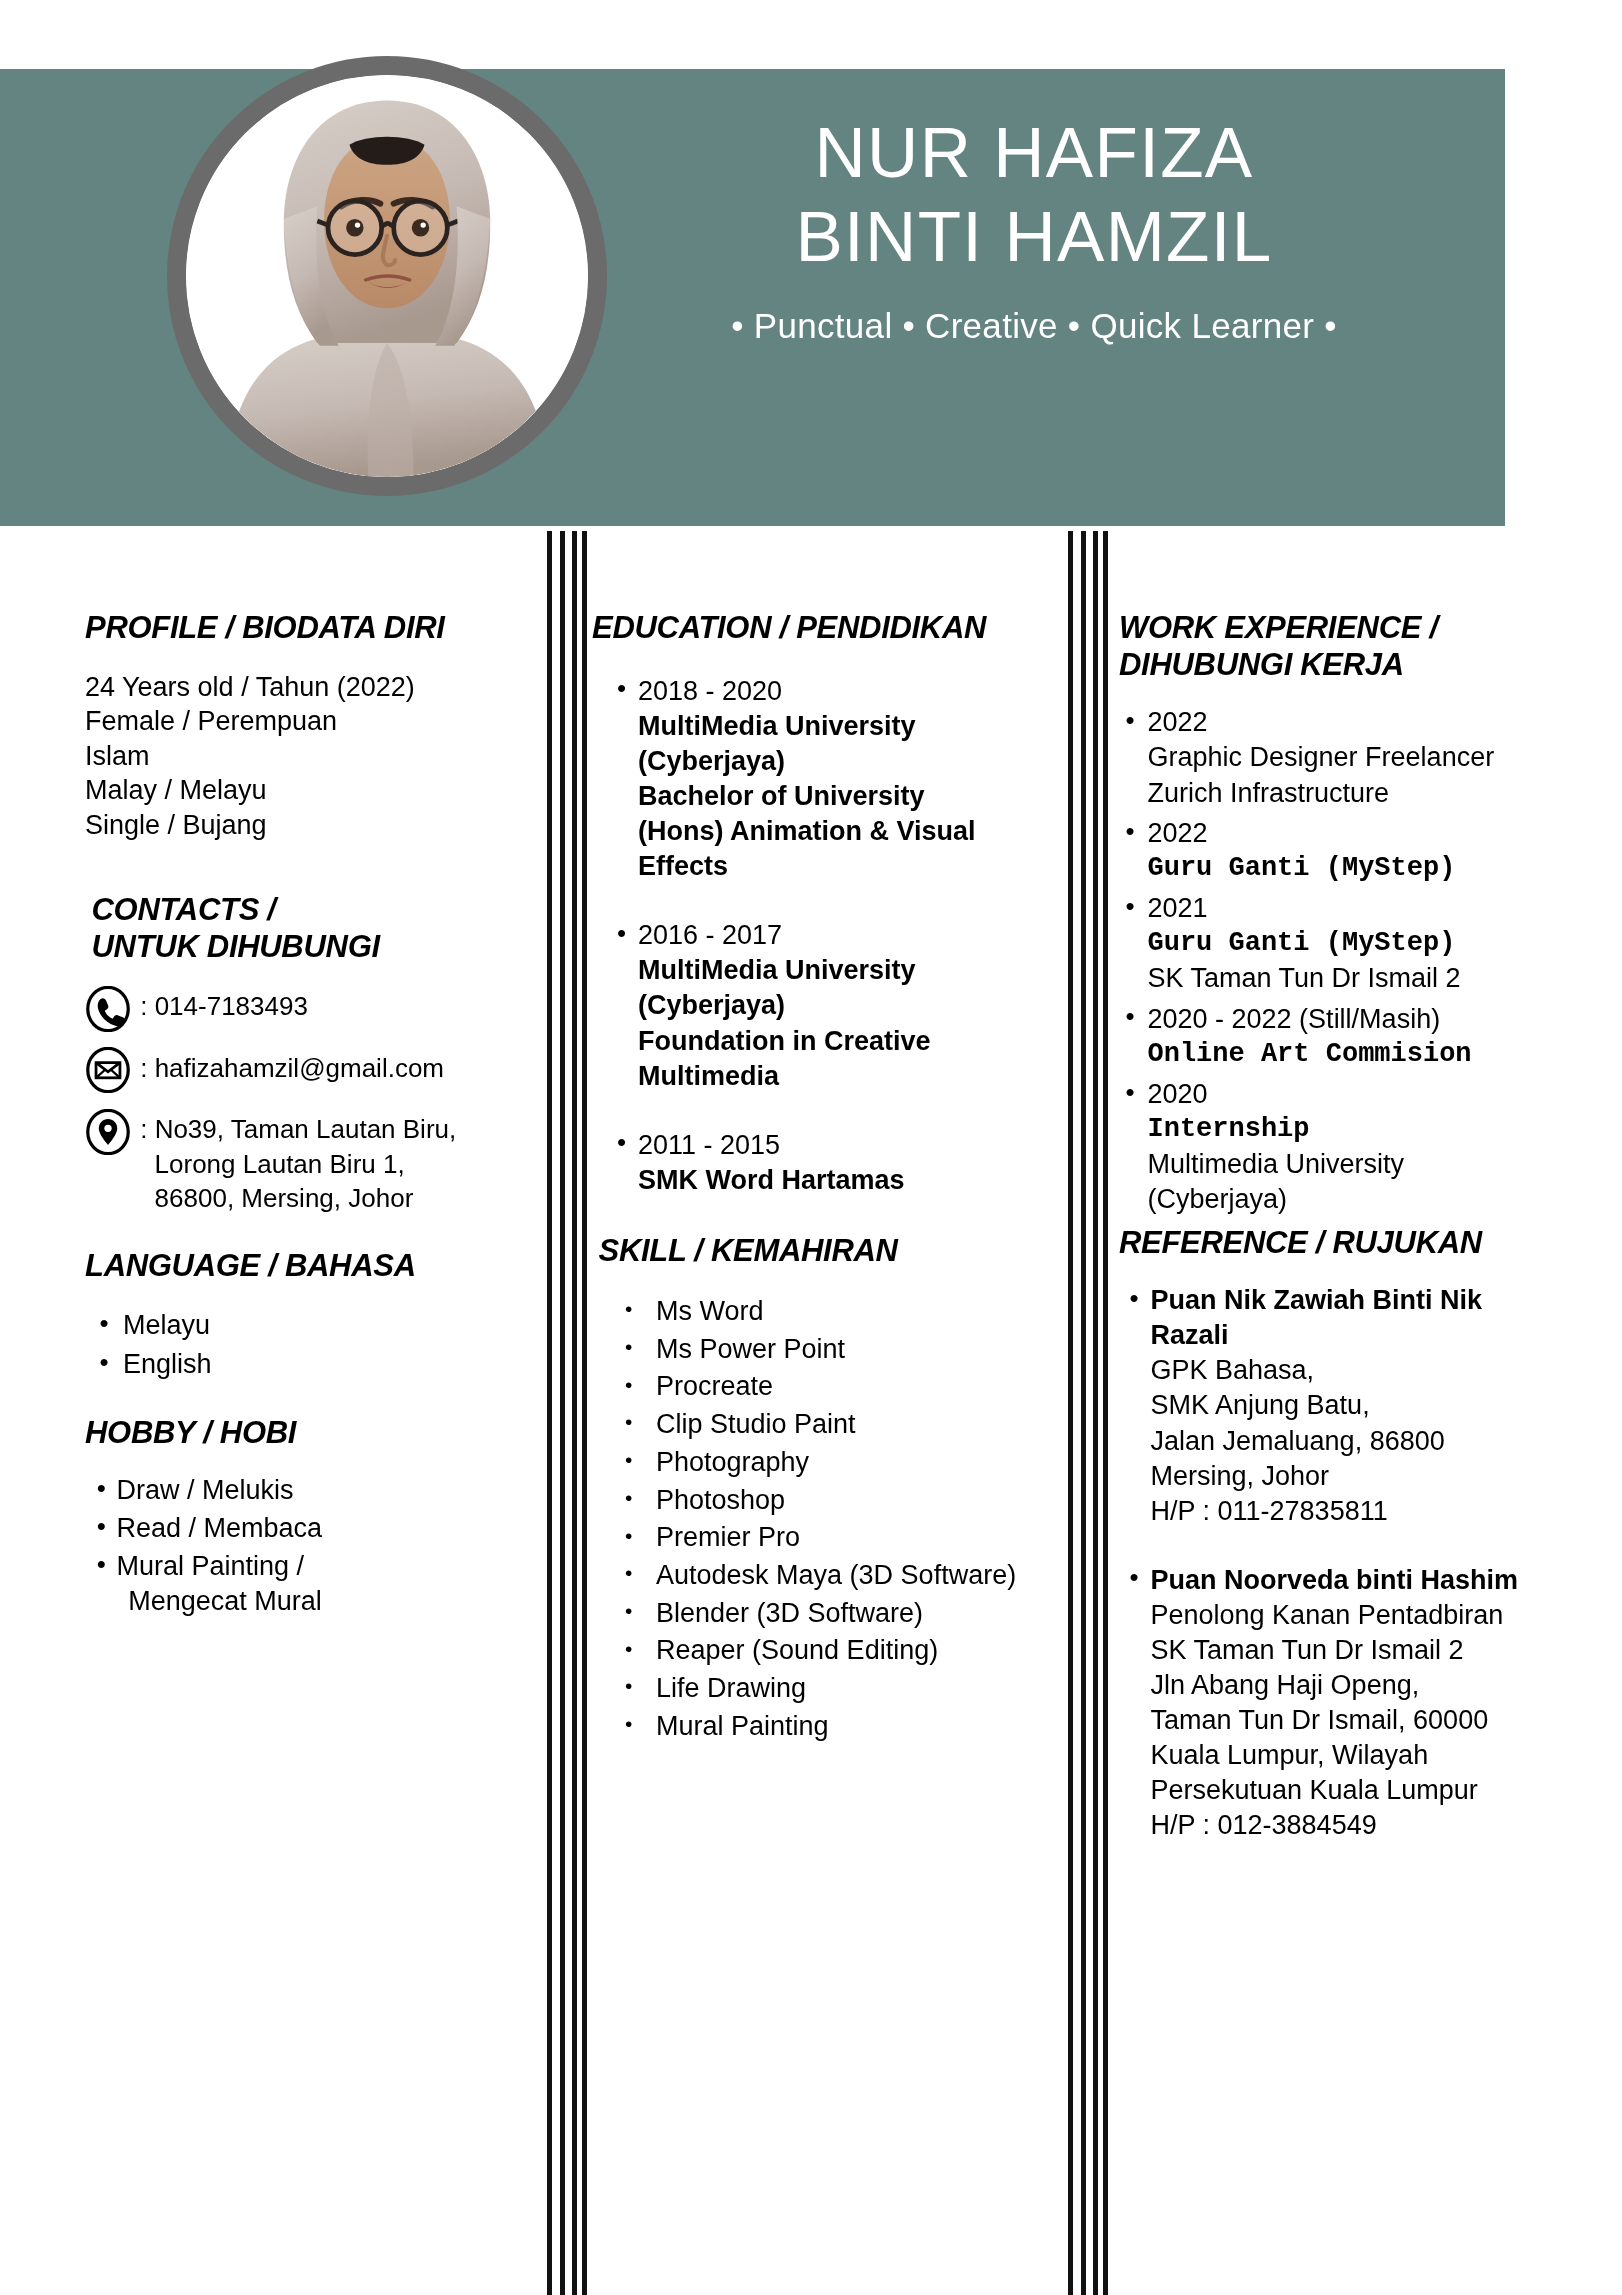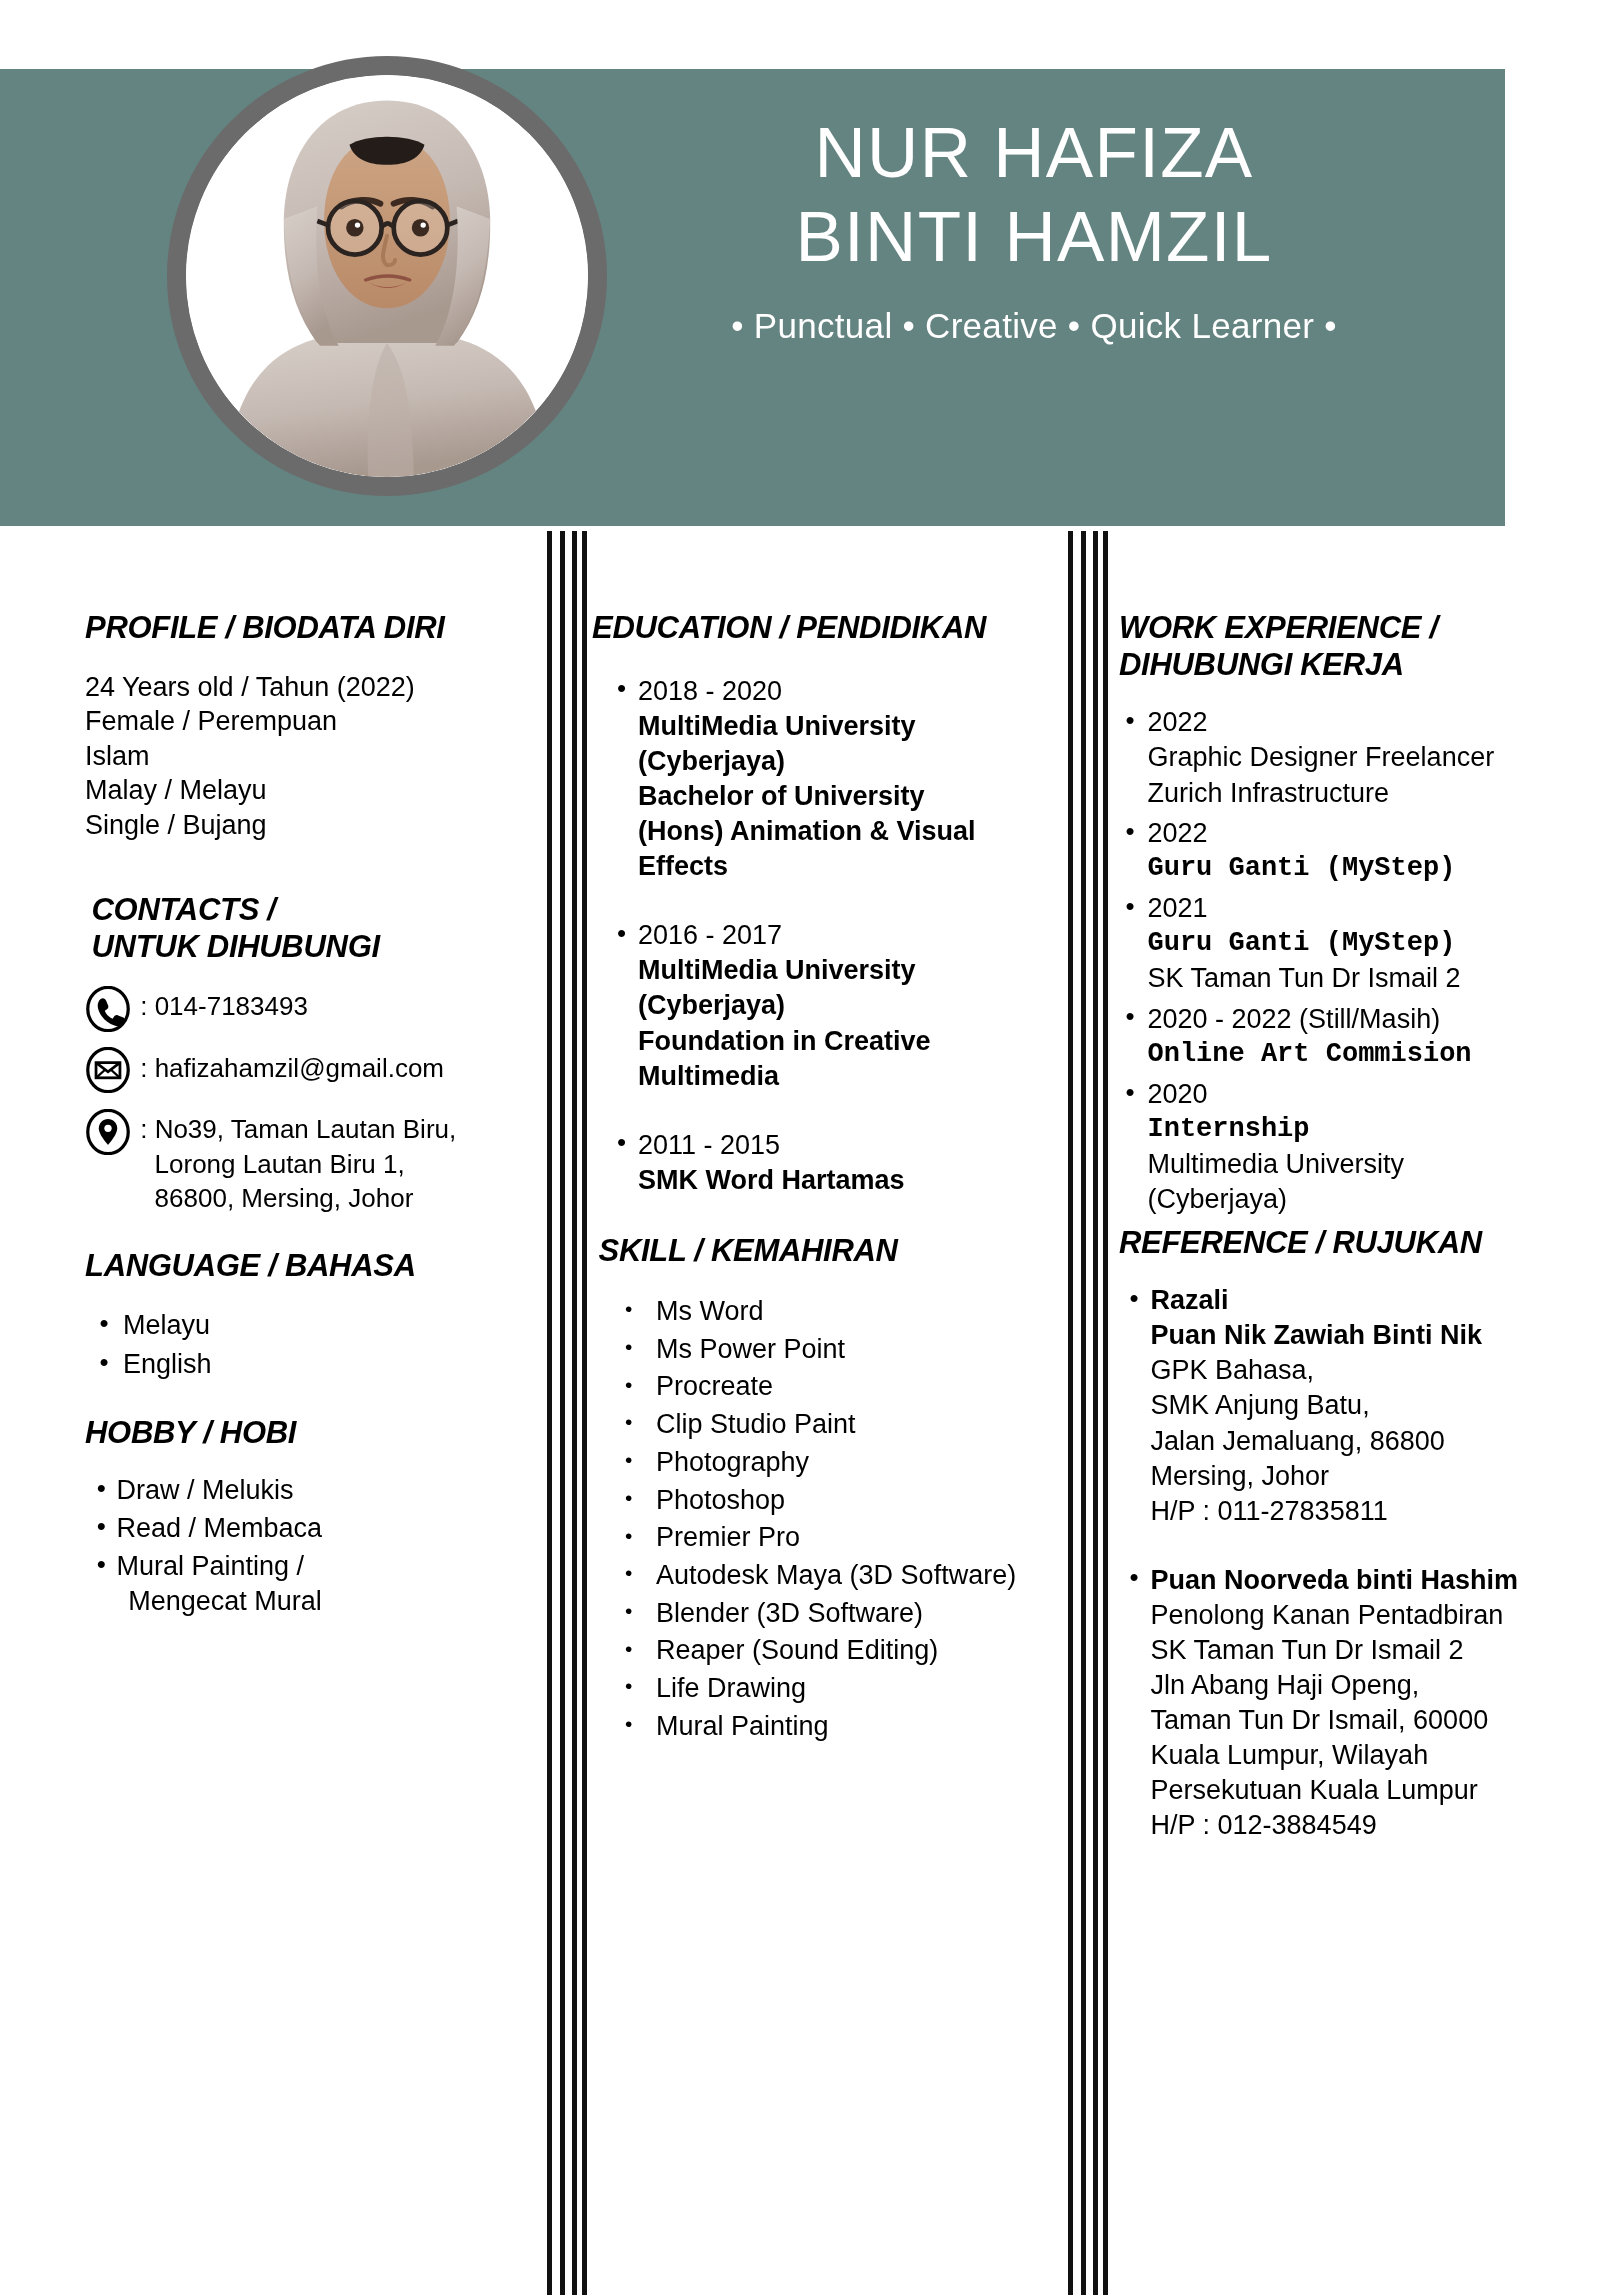--- a/index.html
+++ b/index.html
@@ -412,22 +412,22 @@
         <div class="yr">2020</div>
         <div class="det b-bold">Internship</div>
         <div class="det">Multimedia University</div>
         <div class="det">(Cyberjaya)</div>
       </li>
     </ul>
 
   <div class="sec-title" id="ref-title" style="margin-top: 6.5px;">REFERENCE / RUJUKAN</div>
   <ul class="bl" id="ref-list">
       <li>
+        <div class="nm">Puan Nik Zawiah Binti Nik</div>
         <div class="nm">Razali</div>
-        <div class="nm">Puan Nik Zawiah Binti Nik</div>
         <div>GPK Bahasa,</div>
         <div>SMK Anjung Batu,</div>
         <div>Jalan Jemaluang, 86800</div>
         <div>Mersing, Johor</div>
         <div>H/P : 011-27835811</div>
       </li>
       <li>
         <div class="nm">Puan Noorveda binti Hashim</div>
         <div>Penolong Kanan Pentadbiran</div>
         <div>SK Taman Tun Dr Ismail 2</div>

